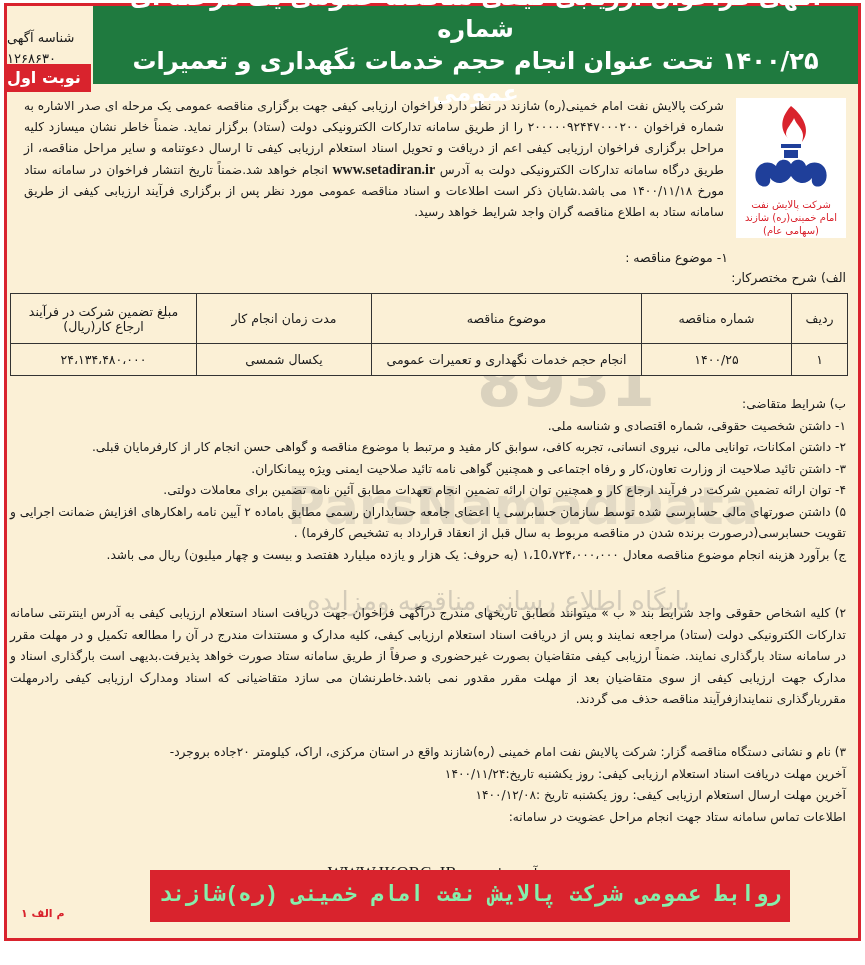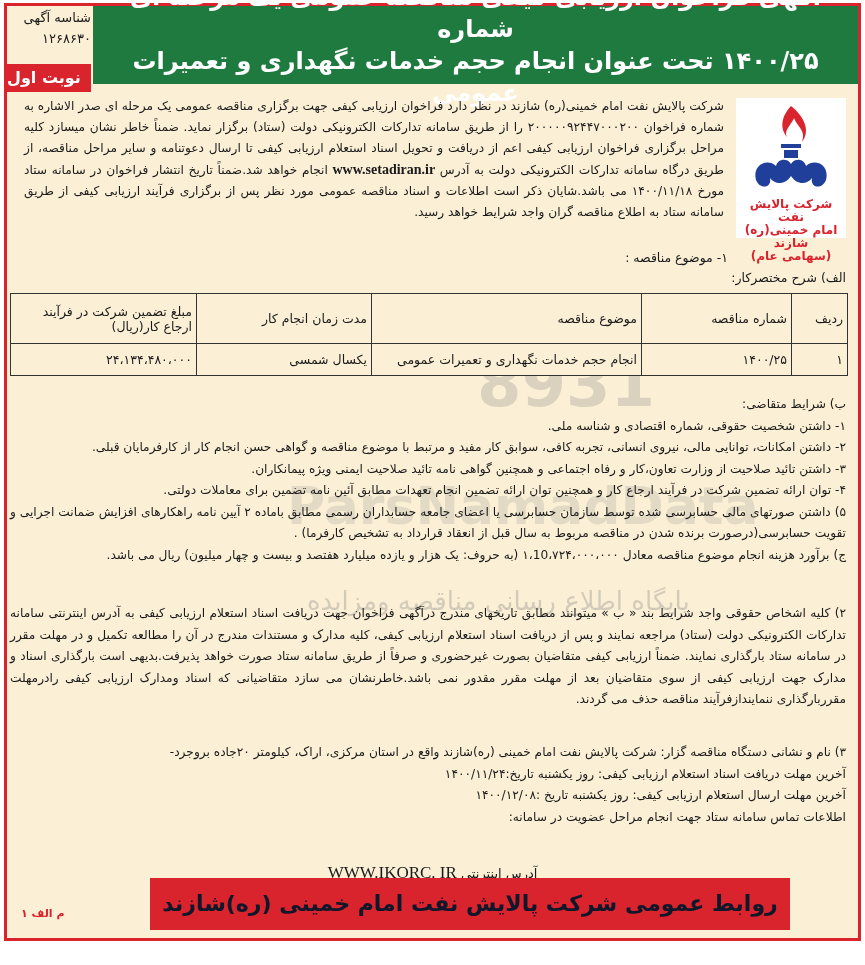--- a/index.html
+++ b/index.html
@@ -9,68 +9,68 @@
     position: absolute; left: 4px; top: 3px; width: 857px; height: 938px;
     background: #fbf0d6; border: 3px solid #d9232d;
   }
   .header-box {
     position: absolute; top: 0; right: 0; width: 765px; height: 78px;
     background: #1f7a3f; color: #fff; text-align: center;
     display: flex; flex-direction: column; justify-content: center;
   }
   .header-box .t { font-weight: bold; font-size: 24px; line-height: 32px; }
   .id-box {
-    position: absolute; left: 0; top: 0; width: 84px; height: 78px; text-align: right;
-    font-size: 13px; padding-top: 4px;
+    position: absolute; left: 0; top: 0; width: 84px; height: 78px; text-align: left;
+    font-size: 13px; padding-top: 24px;
   }
   .id-box .num { font-size: 13px; margin-top: 6px; letter-spacing: 1px; }
   .round-badge {
     position: absolute; left: 0; top: 58px; width: 84px; height: 28px; background: #d9232d;
     color: #fff; font-weight: bold; font-size: 16px; text-align: left; line-height: 28px;
   }
   .logo-box {
     position: absolute; right: 12px; top: 92px; width: 110px; height: 140px; background: #fff;
     text-align: center;
   }
   .logo-box svg { margin-top: 4px; }
-  .logo-box .cap { color: #d9232d; font-weight: bold; font-size: 12px; line-height: 13px; }
+  .logo-box .cap { color: #d9232d; font-weight: normal; font-size: 10px; line-height: 13px; }
   .intro {
     position: absolute; right: 134px; top: 90px; width: 700px; font-size: 12.2px; line-height: 21px;
     text-align: justify;
   }
   .intro .url { font-family: "Liberation Serif", serif; font-weight: bold; font-size: 14px; direction: ltr; unicode-bidi: embed; }
   .subj { position: absolute; right: 130px; top: 244px; font-size: 12.5px; }
   .sharh { position: absolute; right: 12px; top: 264px; font-size: 12.5px; }
   table.t1 {
     position: absolute; right: 10px; top: 287px; width: 838px; border-collapse: collapse;
     font-size: 12.5px; background: #fbf0d6;
   }
-  table.t1 td, table.t1 th { border: 1.5px solid #333; text-align: right; font-weight: normal; padding: 2px 4px; }
+  table.t1 td, table.t1 th { border: 1.5px solid #333; text-align: center; font-weight: normal; padding: 2px 4px; }
   table.t1 th { height: 50px; }
   table.t1 td { height: 32px; }
   .watermark1 {
     position: absolute; left: 470px; top: 300px; font-size: 64px; font-weight: bold; color: rgba(120,120,120,0.25);
     font-family: "DejaVu Sans", sans-serif; direction: ltr; line-height: 52px;
   }
   .watermark2 {
     position: absolute; left: 280px; top: 470px; font-size: 52px; font-weight: bold; color: rgba(120,120,120,0.18);
     direction: ltr;
   }
   .watermark3 {
     position: absolute; left: 300px; top: 580px; font-size: 26px; color: rgba(120,120,120,0.3);
   }
   .conds { position: absolute; right: 12px; top: 388px; width: 836px; font-size: 12.2px; line-height: 21.5px; text-align: justify; }
   .conds p { margin: 0; }
   .p2 { position: absolute; right: 12px; top: 597px; width: 836px; font-size: 12.2px; line-height: 21.5px; text-align: justify; }
   .p3 { position: absolute; right: 12px; top: 736px; width: 836px; font-size: 12.2px; line-height: 21.5px; }
   .web { position: absolute; left: 0; right: 0; top: 857px; text-align: center; font-size: 13px; }
   .web .u { font-family: "Liberation Serif", serif; font-size: 17px; }
   .footer-bar {
-    position: absolute; right: 68px; bottom: 8px; width: 640px; height: 52px; background: #d9232d;
-    color: #0f172a; font-size: 22px; font-weight: bold; text-align: center; line-height: 52px;
+    position: absolute; right: 68px; bottom: 16px; width: 640px; height: 52px; background: #d9232d;
+    color: #86efac; font-size: 22px; font-weight: bold; text-align: center; line-height: 52px; font-family: Liberation Mono, monospace;
   }
   .footer-code { position: absolute; left: 14px; bottom: 18px; font-size: 11px; color: #d9232d; font-weight: bold; }
 </style>
 </head>
 <body>
 
 <div class="page">
 
   <div class="id-box">
     <div>شناسه آگهی</div>

